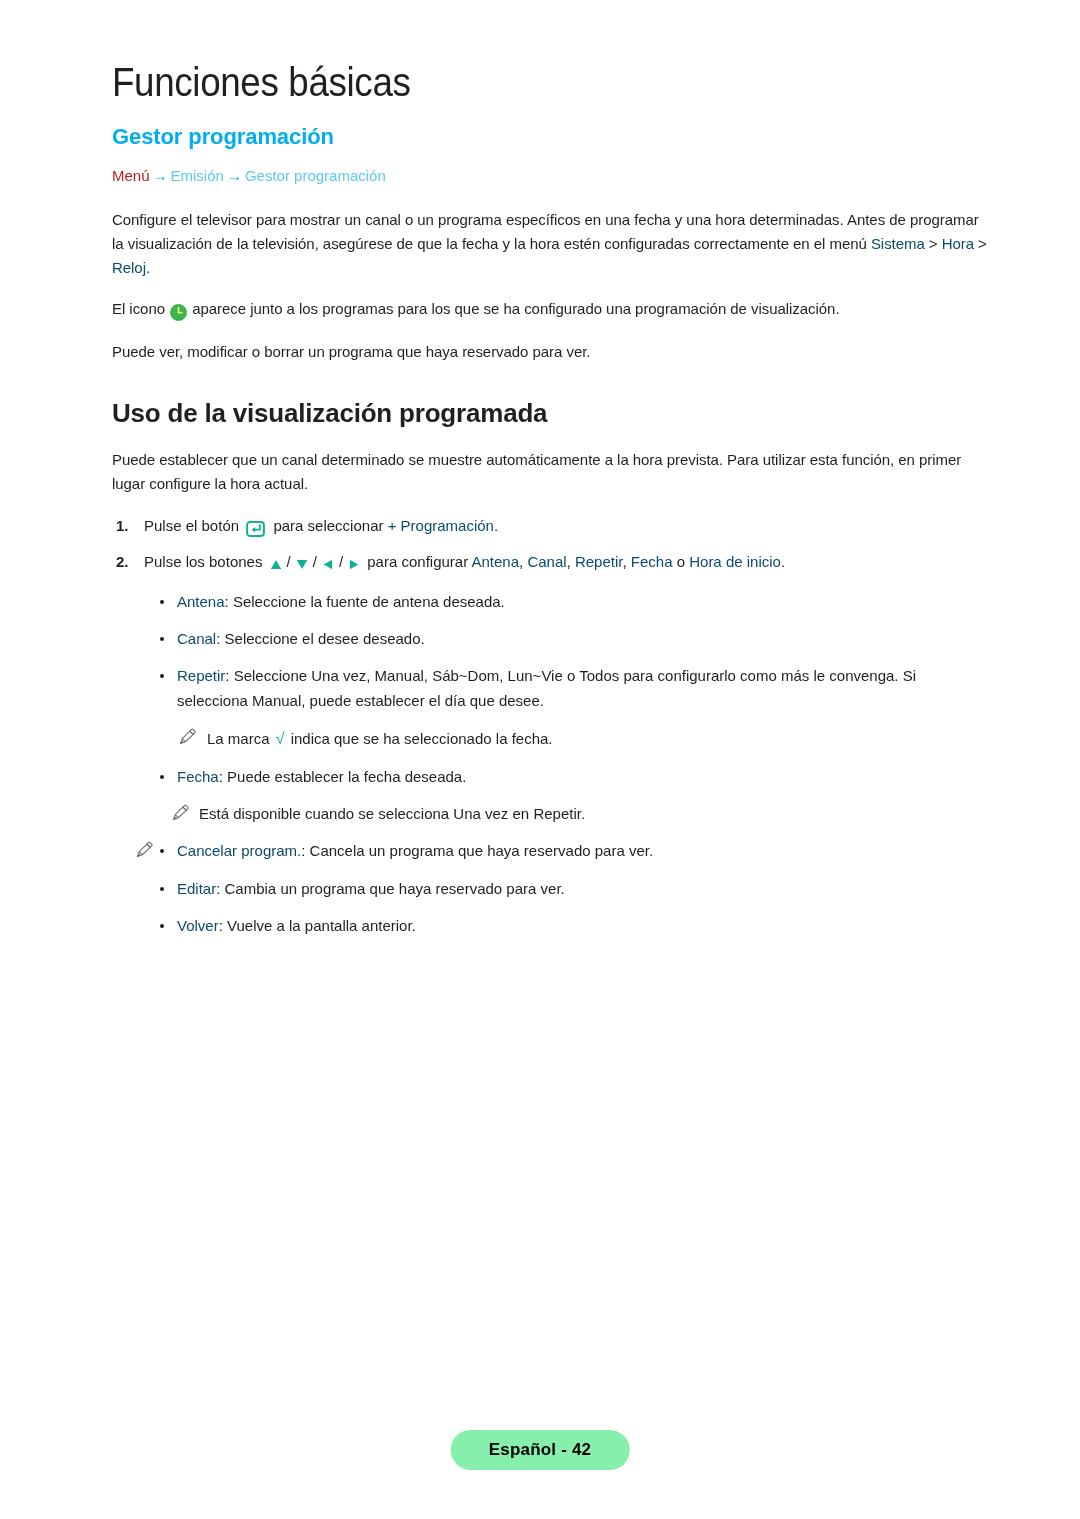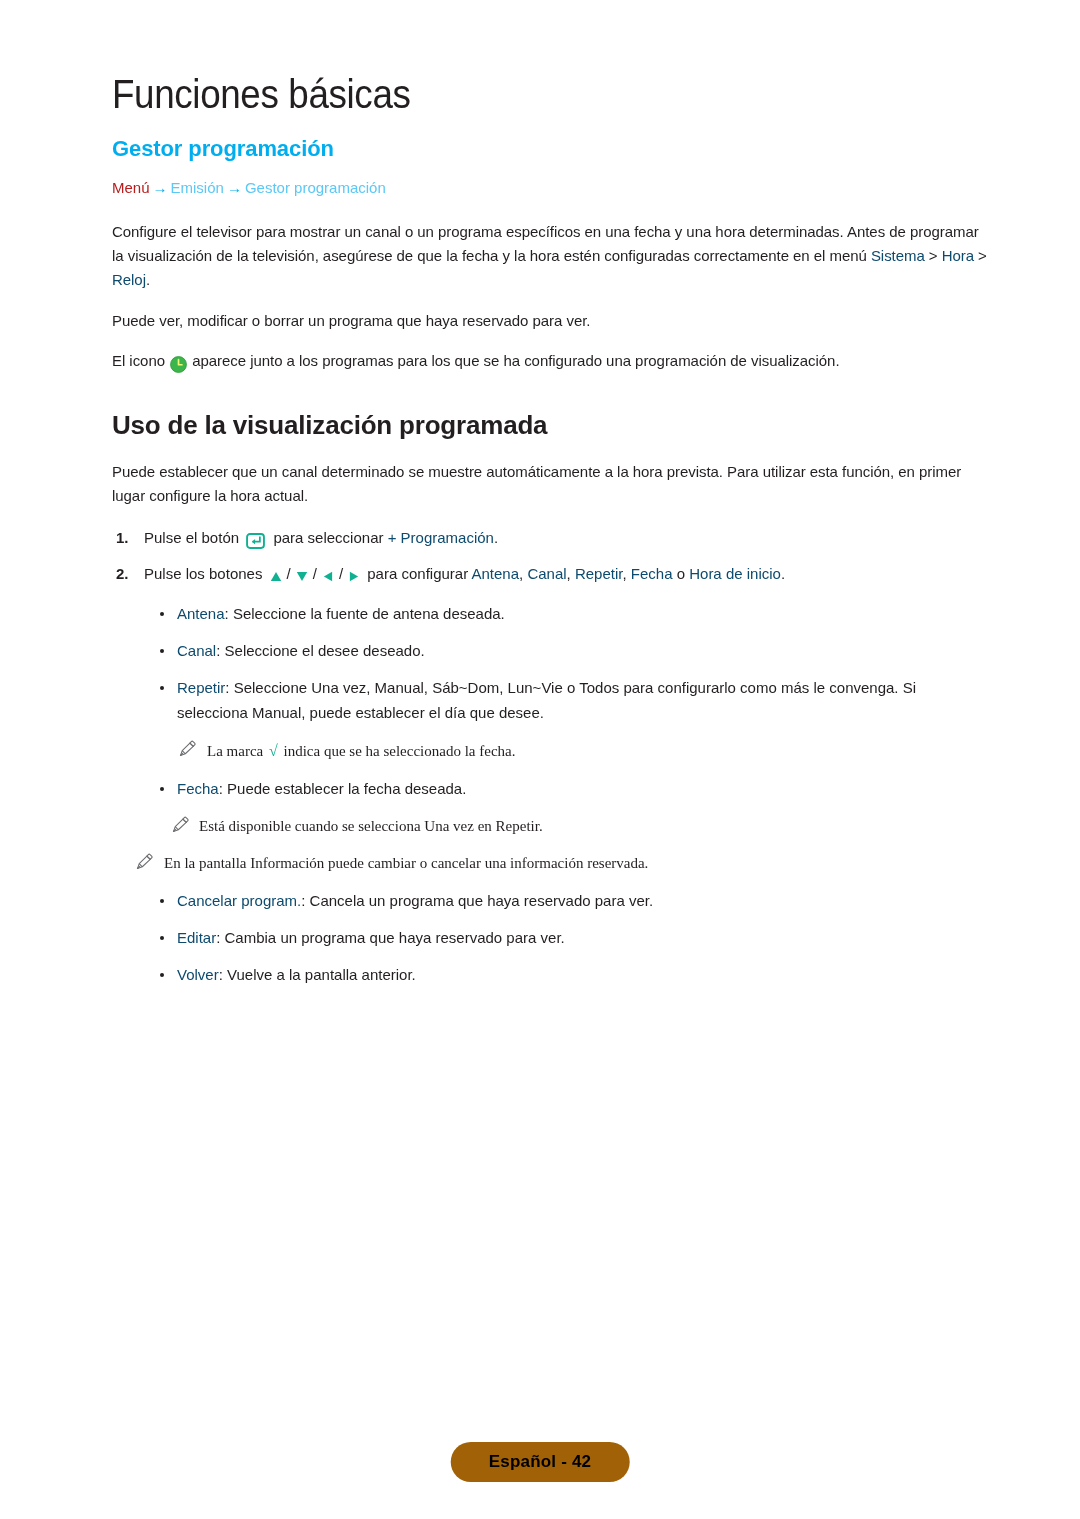--- a/index.html
+++ b/index.html
@@ -11,21 +11,21 @@
     width: 1080px;
     height: 1519px;
     font-family: "Liberation Sans", sans-serif;
     color: #231f20;
     position: relative;
     overflow: hidden;
   }
 
   .page {
     position: absolute;
-    left: 0; top: 12px;
+    left: 0; top: 0;
     width: 1080px;
     height: 1366px;
   }
 
   .content {
     position: absolute;
     left: 112px;
     top: 60px;
     width: 880px;
   }
@@ -131,21 +131,20 @@
     background: #231f20;
   }
 
   
   .note {
     position: relative;
     font-size: 15px;
     line-height: 1.62;
     color: #231f20;
     margin-bottom: 13px;
-    font-family: Liberation Serif, serif;
   }
   .note-indent-1 { padding-left: 83px; }     
   .note-indent-2 { padding-left: 75px; }     
   .note-indent-3 { padding-left: 40px; }     
 
   .note .pencil {
     position: absolute;
     top: 2px;
     width: 18px;
     height: 18px;
@@ -169,21 +168,21 @@
     padding: 0 2px;
   }
   .slash { color: #231f20; padding: 0 2px; }
 
   
   .footer-pill {
     position: absolute;
     left: 50%;
     transform: translateX(-50%);
     top: 1430px;
-    background: #a16207;
+    background: #86efac;
     color: #000000;
     border-radius: 22px;
     padding: 10px 38px;
     font-size: 17px;
     font-weight: bold;
     letter-spacing: 0.2px;
   }
 </style>
 </head>
 <body>
@@ -193,28 +192,28 @@
 
     <h1 class="chapter-title">Funciones básicas</h1>
 
     <h2 class="section-heading">Gestor programación</h2>
 
     <div class="breadcrumb">
       <span class="crumb-first">Menú</span><span class="arrow">→</span><span>Emisión</span><span class="arrow">→</span><span>Gestor programación</span>
     </div>
 
     <p class="body-text"><span>Configure el televisor para mostrar un canal o un programa específicos en una fecha y una hora determinadas. Antes de programar la visualización de la televisión, asegúrese de que la fecha y la hora estén configuradas correctamente en el menú </span><span class="cy">Sistema</span><span> &gt; </span><span class="cy">Hora</span><span> &gt; </span><span class="cy">Reloj</span><span>.</span></p>
-
-    <p class="body-text">Puede ver, modificar o borrar un programa que haya reservado para ver.</p>
 
     <p class="body-text"><span>El icono </span><span class="icon-inline"><svg class="clock-icon" viewBox="0 0 32 32" xmlns="http://www.w3.org/2000/svg">
             <circle cx="16" cy="16" r="15" fill="#3cb54a"></circle>
             <circle cx="16" cy="16" r="15" fill="none" stroke="#2b9c38" stroke-width="1.5"></circle>
             <path d="M16 7 L16 16.5 L22.5 16.5" fill="none" stroke="#eaf77a" stroke-width="3.2" stroke-linecap="round" stroke-linejoin="round"></path>
           </svg></span><span> aparece junto a los programas para los que se ha configurado una programación de visualización.</span></p>
+
+    <p class="body-text">Puede ver, modificar o borrar un programa que haya reservado para ver.</p>
 
     <h3 class="sub-heading">Uso de la visualización programada</h3>
 
     <p class="body-text">Puede establecer que un canal determinado se muestre automáticamente a la hora prevista. Para utilizar esta función, en primer lugar configure la hora actual.</p>
 
     <ol class="steps">
       <li class="step">
         <span class="step-num">1.</span><span>Pulse el botón </span><span class="icon-inline"><svg class="enter-icon" viewBox="0 0 26 22" xmlns="http://www.w3.org/2000/svg">
               <rect x="1.4" y="1.4" width="23.2" height="19.2" rx="4" ry="4" fill="none" stroke="#10b193" stroke-width="2.6"></rect>
               <path d="M19 6 L19 12 L10 12" fill="none" stroke="#10b193" stroke-width="2.4" stroke-linecap="square"></path>
@@ -262,21 +261,21 @@
             </svg></span><span>Está disponible cuando se selecciona Una vez en Repetir.</span></li>
 
 
       <li class="note note-indent-3"><span class="pencil"><svg viewBox="0 0 20 20" xmlns="http://www.w3.org/2000/svg">
               <g fill="none" stroke="#6d6e71" stroke-width="1.2" stroke-linejoin="round">
                 <path d="M17.4 3.6 L15.6 1.8 C15 1.2 14.2 1.3 13.7 1.8 L12.1 3.4 L15.8 7.1 L17.4 5.5 C17.9 5 18 4.2 17.4 3.6 Z"></path>
                 <path d="M12.1 3.4 L3.6 11.9 L1.6 17.3 L7.0 15.3 L15.8 7.1 Z"></path>
                 <path d="M3.6 11.9 L7.0 15.3"></path>
                 <path d="M1.6 17.3 L4.3 14.6"></path>
               </g>
-            </svg></span><span>En la pantalla Información puede cambiar o cancelar una información reservada.</span></li>
+            </svg></span></li>
 
       <li class="bullet"><span class="cy">Cancelar program.</span><span>: Cancela un programa que haya reservado para ver.</span></li>
 
       <li class="bullet"><span class="cy">Editar</span><span>: Cambia un programa que haya reservado para ver.</span></li>
 
       <li class="bullet"><span class="cy">Volver</span><span>: Vuelve a la pantalla anterior.</span></li>
     </ul>
 
   </div>
 

